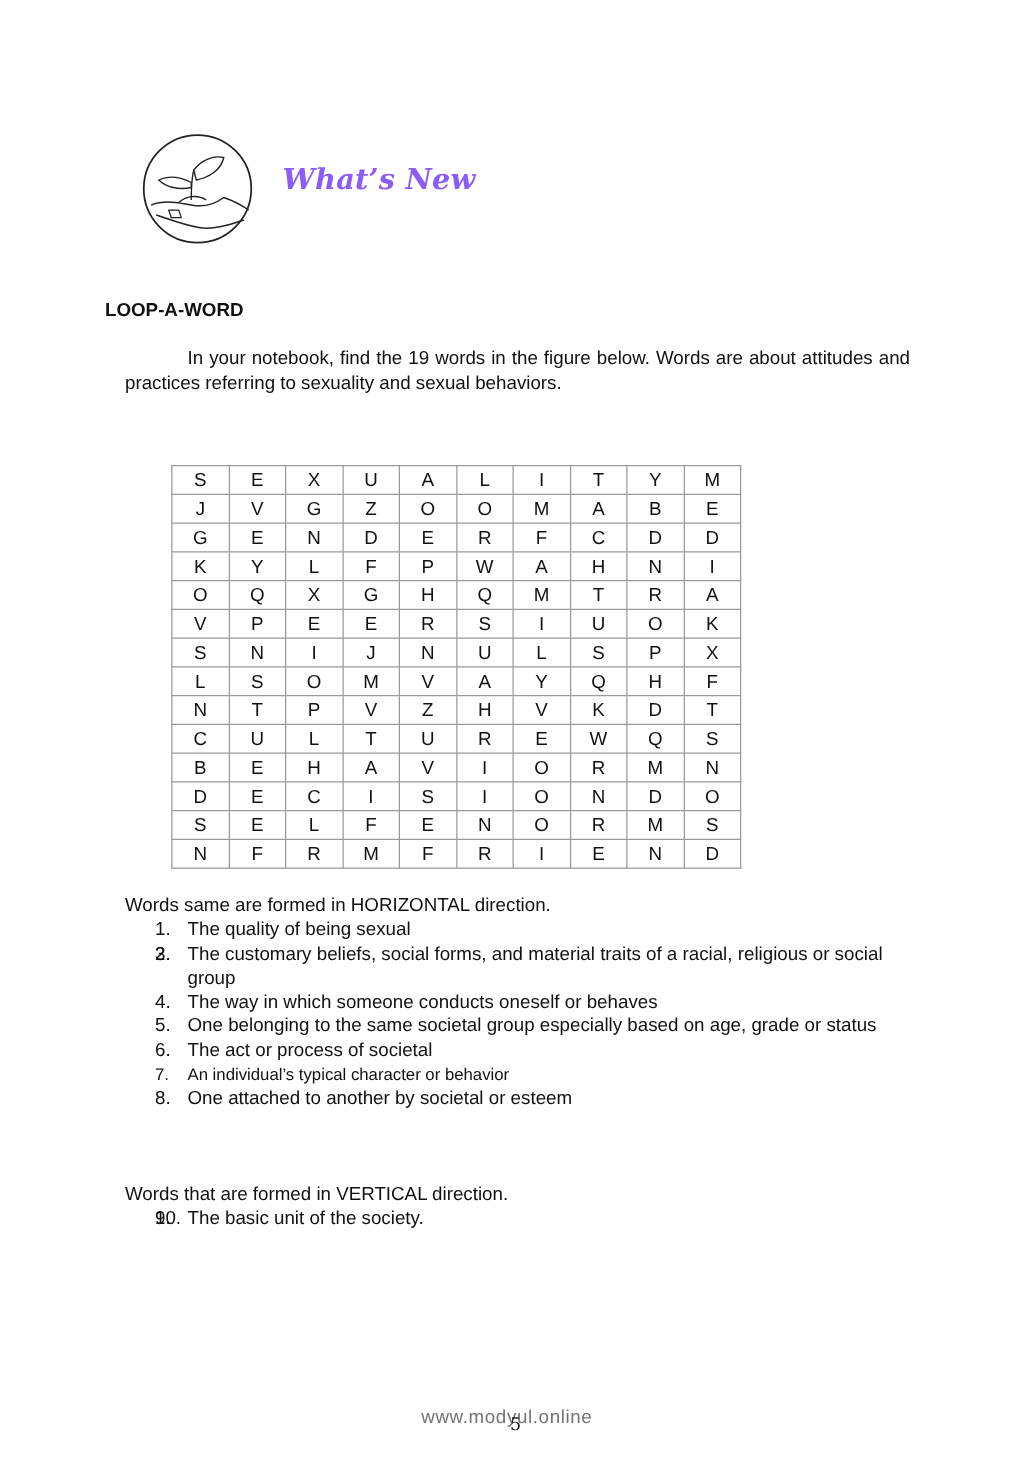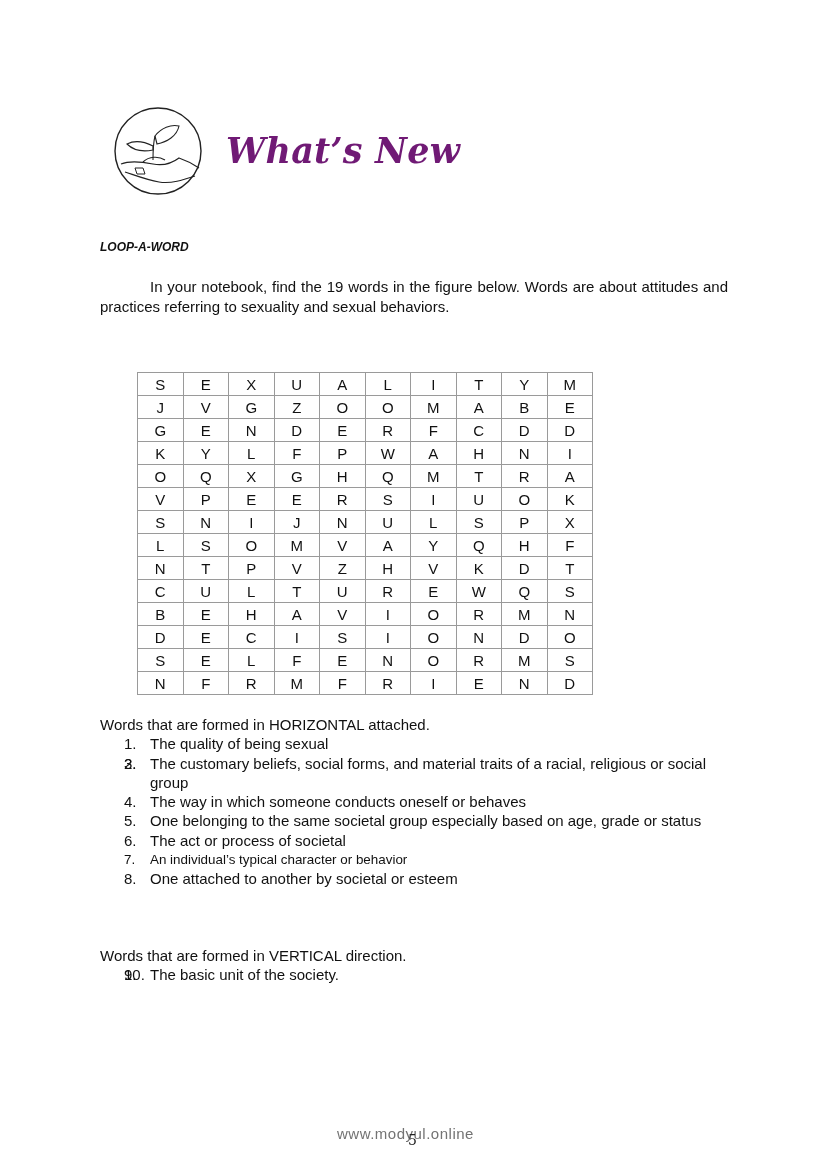--- a/index.html
+++ b/index.html
@@ -1,21 +1,21 @@
 <!DOCTYPE html>
 <html><head>
 <meta charset="utf-8">
 <style>
   html, body { margin: 0; padding: 0; background: #ffffff; }
   body { width: 827px; height: 1169px; position: relative; overflow: hidden;
          font-family: "Liberation Sans", sans-serif; color: #111; }
   .logo { position: absolute; left: 113px; top: 106px; width: 90px; height: 90px; }
   .title { position: absolute; left: 226px; top: 130px; font-family: "DejaVu Serif", serif;
-           font-weight: bold; font-style: italic; font-size: 35px; color: #701a75; letter-spacing: 0.2px; }
-  .section-heading { position: absolute; left: 100px; top: 240px; font-weight: bold; font-size: 12px; font-style: italic; }
+           font-weight: bold; font-style: italic; font-size: 23px; color: #8b5cf6; letter-spacing: 0.2px; }
+  .section-heading { position: absolute; left: 84px; top: 240px; font-weight: bold; font-size: 15px; }
   .intro { position: absolute; left: 100px; top: 277px; width: 628px; font-size: 15px; line-height: 20px;
            text-align: justify; text-indent: 50px; }
   table.grid { position: absolute; left: 137px; top: 372px; border-collapse: collapse; }
   table.grid td { width: 44.5px; height: 22px; border: 1px solid #9a9a9a; text-align: center;
                   font-size: 15px; padding: 0; vertical-align: middle; }
   .list-block { position: absolute; left: 100px; font-size: 15px; line-height: 19.3px; width: 640px; }
   .list-block .heading { margin: 0; }
   .list-block ol { margin: 0; padding: 0; list-style: none; }
   .list-block li { position: relative; padding-left: 50px; }
   .list-block li .num { position: absolute; left: 24px; }
@@ -212,21 +212,21 @@
         <td>R</td>
         <td>I</td>
         <td>E</td>
         <td>N</td>
         <td>D</td>
       </tr>
     </tbody>
   </table>
 
 <div class="list-block horiz">
-  <p class="heading">Words that are formed in HORIZONTAL attached.</p>
+  <p class="heading">Words same are formed in HORIZONTAL direction.</p>
   <ol id="horiz-list">
       <li><span class="num">1.</span><span>The quality of being sexual</span></li>
       <li><span class="num">2.</span></li>
       <li><span class="num">3.</span><span>The customary beliefs, social forms, and material traits of a racial, religious or social group</span></li>
       <li><span class="num">4.</span><span>The way in which someone conducts oneself or behaves</span></li>
       <li><span class="num">5.</span><span>One belonging to the same societal group especially based on age, grade or status</span></li>
       <li><span class="num">6.</span><span>The act or process of societal</span></li>
       <li class="small"><span class="num">7.</span><span>An individual’s typical character or behavior</span></li>
       <li><span class="num">8.</span><span>One attached to another by societal or esteem</span></li>
     </ol>

